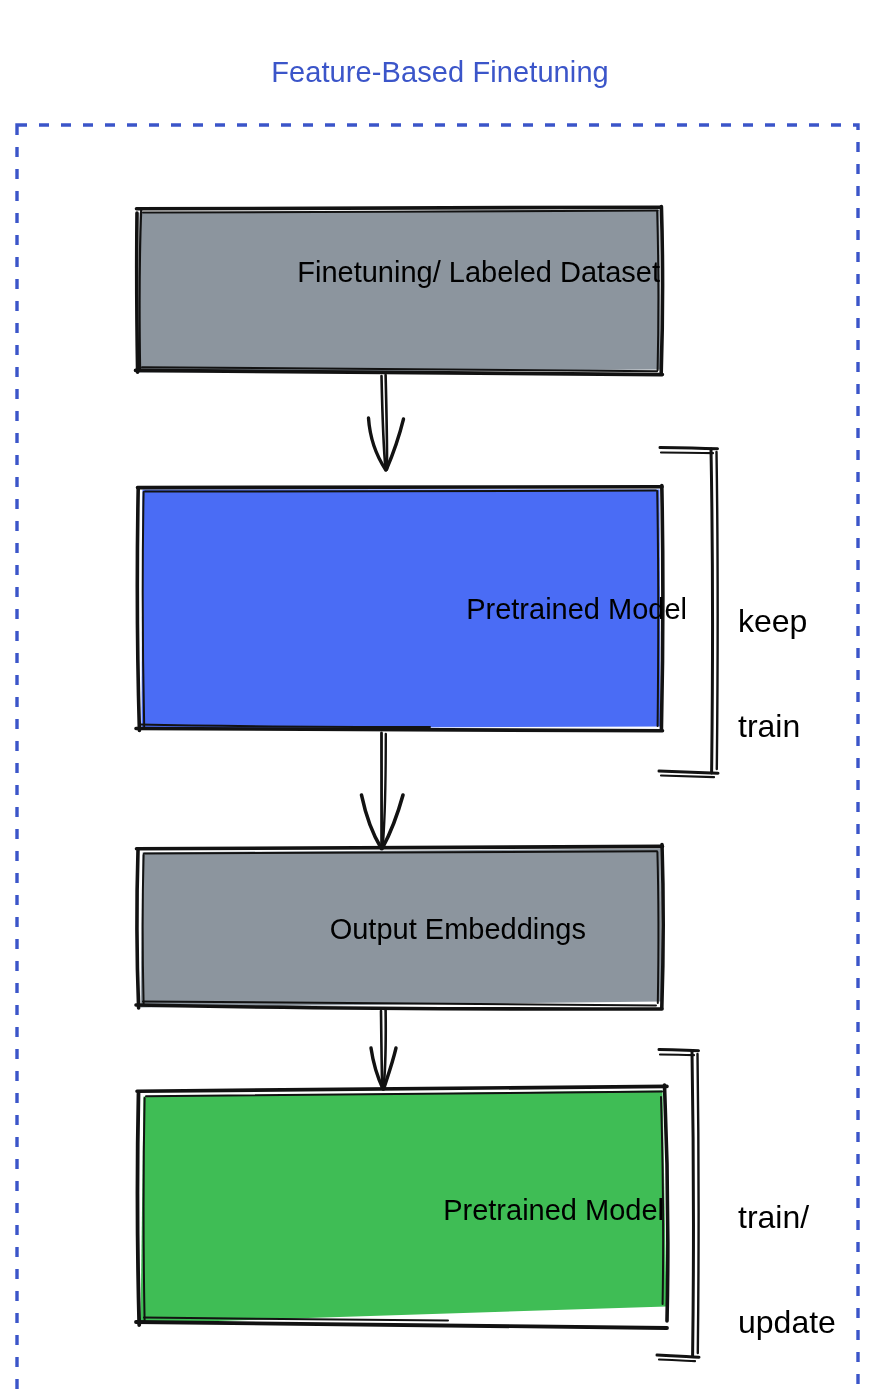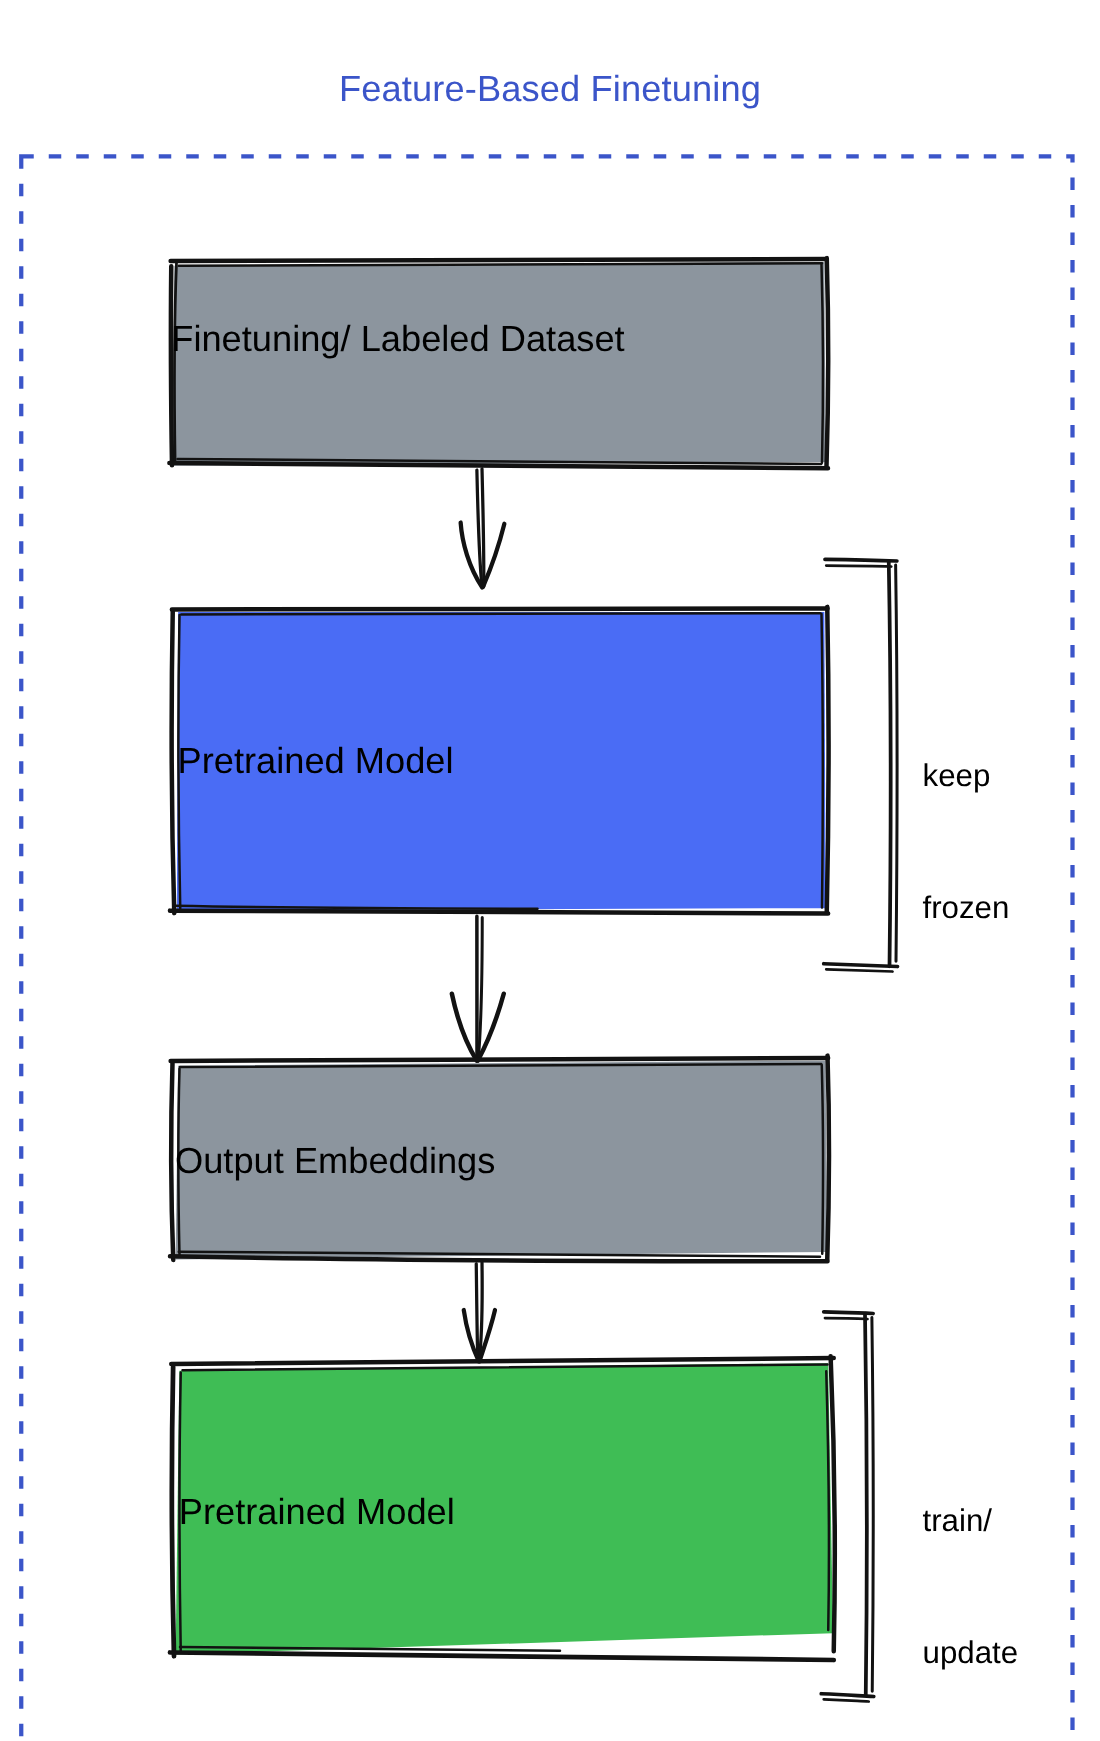--- a/index.html
+++ b/index.html
@@ -42,28 +42,28 @@
     font-family: "Liberation Sans", sans-serif;
     color: #3b55c9;
     letter-spacing: 0.1px;
     white-space: nowrap;
   }
   .node-label {
     position: absolute;
     font-family: "Liberation Sans", sans-serif;
     color: #000000;
     font-size: 29px;
-    text-align: left;
+    text-align: right;
     white-space: nowrap;
   }
   .side-label {
     position: absolute;
     font-family: "Liberation Sans", sans-serif;
     color: #000000;
-    font-size: 25px;
+    font-size: 32px;
     line-height: 35px;
     white-space: pre;
     text-align: left;
   }
 </style>
 </head>
 <body>
 
 <div id="canvas">
 
@@ -167,21 +167,21 @@
     <div class="node-label" style="left:137px; top:220px; width:523px;">Finetuning/ Labeled Dataset</div>
 
     <div class="node-label" style="left:142px; top:557px; width:545px;">Pretrained Model</div>
 
     <div class="node-label" style="left:140px; top:877px; width:446px;">Output Embeddings</div>
 
     <div class="node-label" style="left:143px; top:1158px; width:521px;">Pretrained Model</div>
 
     <div class="side-label" style="left:738px; top:498px;">
       <div>keep</div>
-      <div>frozen</div>
+      <div>train</div>
     </div>
 
     <div class="side-label" style="left:738px; top:1094px;">
       <div>train/</div>
       <div>update</div>
     </div>
 
   </div>
 </div>
 

